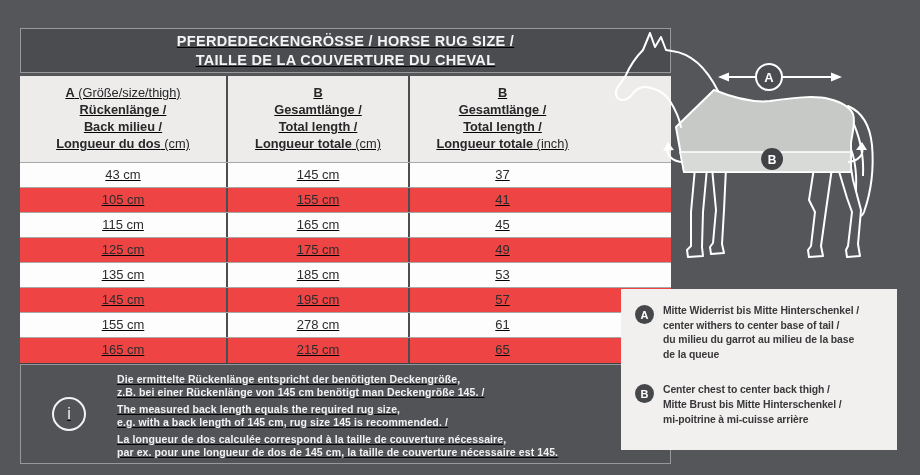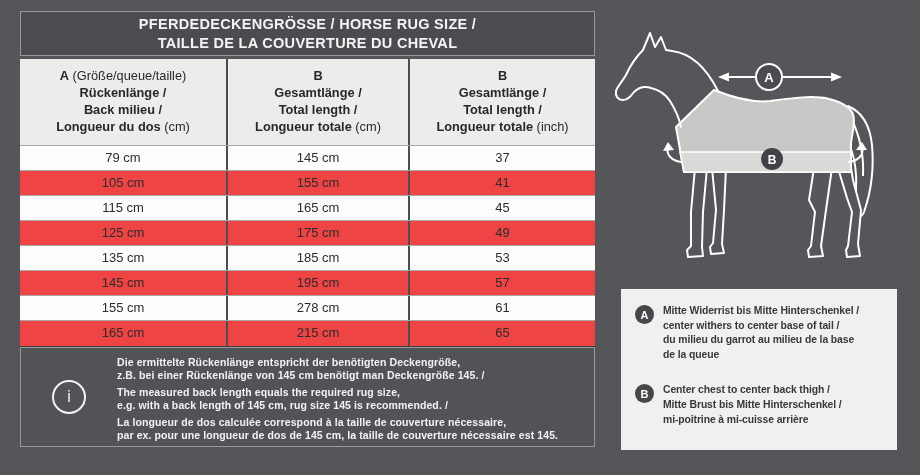--- a/index.html
+++ b/index.html
@@ -1,19 +1,19 @@
 <!DOCTYPE html>
 <html><head>
 <meta charset="utf-8">
 <style>
   html,body{margin:0;padding:0;background:#3a3c3f;}
   .stage{position:relative;width:920px;height:475px;background:#54565a;overflow:hidden;
          font-family:"Liberation Sans",sans-serif;}
   
-  .panel{position:absolute;left:20px;top:11px;width:575px;}
+  .panel{position:absolute;left:20px;top:28px;width:651px;text-decoration:underline;}
   .title-box{box-sizing:border-box;height:45px;border:1px solid #97999b;background:#4a4c50;
              color:#f4f4f4;text-align:center;font-weight:bold;font-size:14.5px;line-height:19px;
              padding-top:3px;letter-spacing:.3px;}
   .head-row{display:grid;grid-template-columns:208px 182px 185px;margin-top:3px;background:#edecea;
             height:87px;box-sizing:border-box;border-bottom:1px solid #a8a8a8;}
   .hcell{box-sizing:border-box;border-right:2px solid #4b4d51;text-align:center;padding-top:8px;
          font-size:12.8px;line-height:17px;color:#28282a;}
   .hcell:last-child{border-right:none;}
   .hcell .b{font-weight:bold;}
   .hcell .r{font-weight:normal;}
@@ -51,41 +51,41 @@
 
 <div class="stage">
 
   <div class="panel">
     <div class="title-box">
       <div>PFERDEDECKENGRÖSSE / HORSE RUG SIZE /</div>
       <div>TAILLE DE LA COUVERTURE DU CHEVAL</div>
     </div>
     <div class="head-row" id="headRow">
         <div class="hcell">
-          <div class="hline"><span class="b">A</span><span class="r"> (Größe/queue/taille)</span></div>
+          <div class="hline"><span class="b">A</span><span class="r"> (Größe/size/thigh)</span></div>
           <div class="hline"><span class="b">Rückenlänge /</span></div>
           <div class="hline"><span class="b">Back milieu /</span></div>
           <div class="hline"><span class="b">Longueur du dos</span><span class="r"> (cm)</span></div>
         </div>
         <div class="hcell">
           <div class="hline"><span class="b">B</span></div>
           <div class="hline"><span class="b">Gesamtlänge /</span></div>
           <div class="hline"><span class="b">Total length /</span></div>
           <div class="hline"><span class="b">Longueur totale</span><span class="r"> (cm)</span></div>
         </div>
         <div class="hcell">
           <div class="hline"><span class="b">B</span></div>
           <div class="hline"><span class="b">Gesamtlänge /</span></div>
           <div class="hline"><span class="b">Total length /</span></div>
           <div class="hline"><span class="b">Longueur totale</span><span class="r"> (inch)</span></div>
         </div>
       </div>
     <div class="tbody" id="bodyRows">
         <div class="trow">
-          <div class="tcell">79 cm</div>
+          <div class="tcell">43 cm</div>
           <div class="tcell">145 cm</div>
           <div class="tcell">37</div>
         </div>
         <div class="trow alt">
           <div class="tcell">105 cm</div>
           <div class="tcell">155 cm</div>
           <div class="tcell">41</div>
         </div>
         <div class="trow">
           <div class="tcell">115 cm</div>

